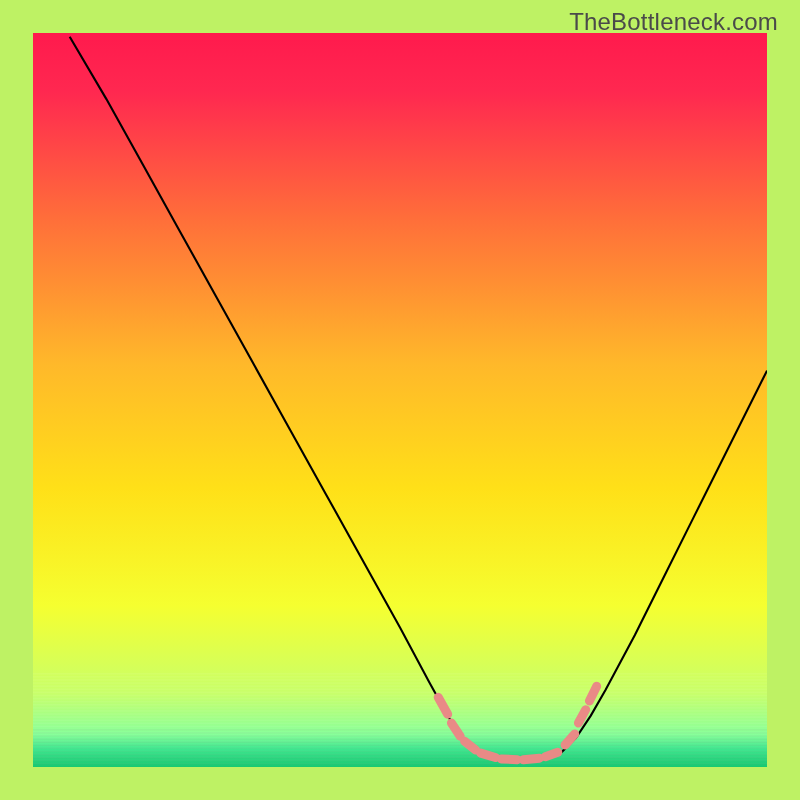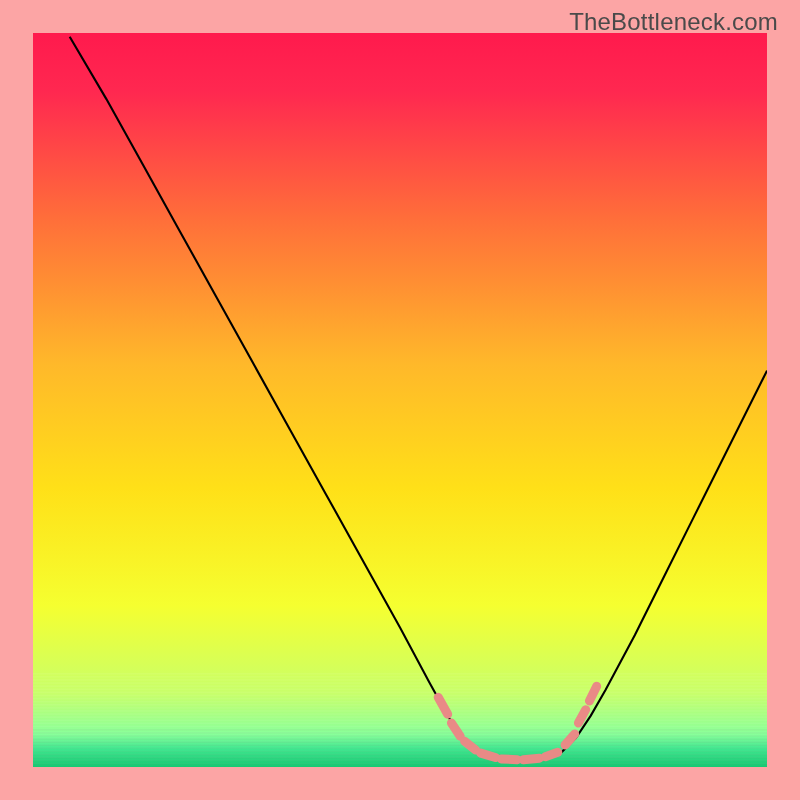--- a/index.html
+++ b/index.html
@@ -1,17 +1,17 @@
 <!DOCTYPE html>
 <html><head>
 <meta charset="utf-8">
 <style>
   * { margin: 0; padding: 0; box-sizing: border-box; }
   body { width: 800px; height: 800px; background: #000; position: relative; font-family: Arial, sans-serif; }
-  .container { width: 800px; height: 800px; position: relative; background: #fca5a5; }
+  .container { width: 800px; height: 800px; position: relative; background: #bef264; }
   .plot-area { position: absolute; left: 33px; top: 33px; width: 734px; height: 734px; }
   .watermark { position: absolute; top: 8px; right: 22px; color: #4a4a4a; font-size: 24px; font-weight: 500; z-index: 10; letter-spacing: 0.2px; }
   svg { display: block; }
 </style>
 </head>
 <body>
 
 <div class="container">
   <div class="watermark">TheBottleneck.com</div>
   <div class="plot-area">

